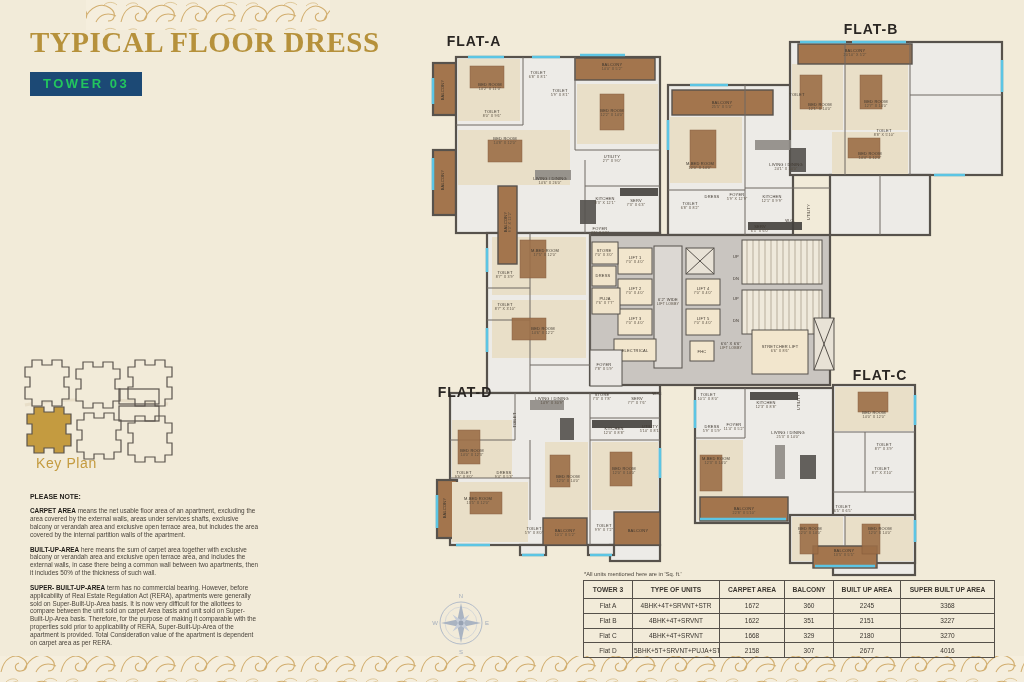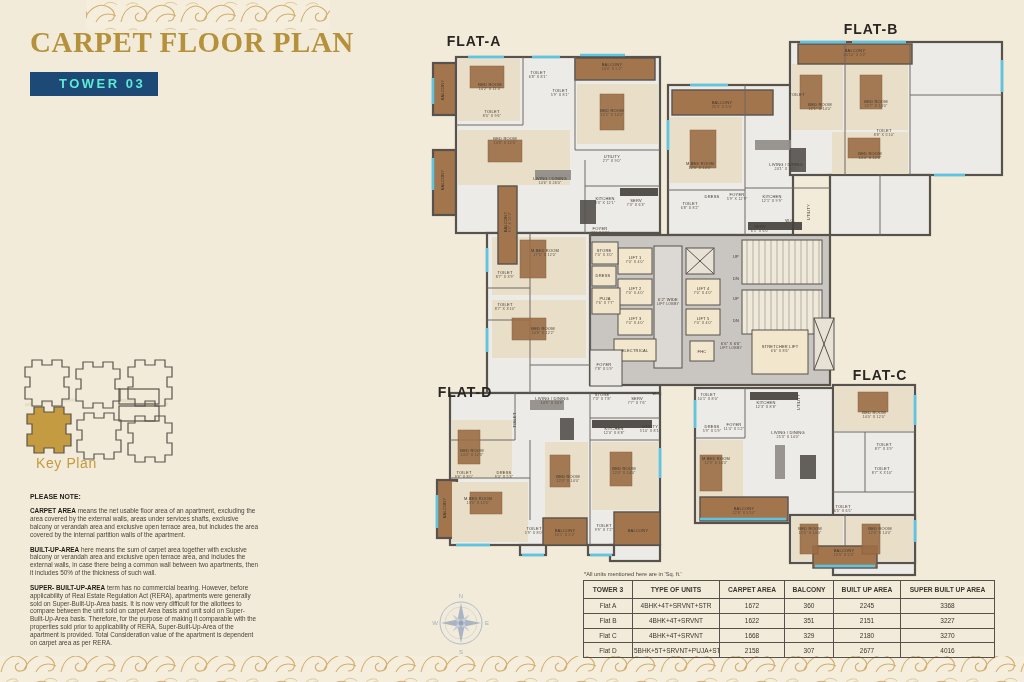--- a/index.html
+++ b/index.html
@@ -4,22 +4,22 @@
 <style>
   html,body{margin:0;padding:0;}
   body{width:1024px;height:682px;overflow:hidden;background:#f2ebd9;
        font-family:"Liberation Sans",sans-serif;position:relative;}
   #stage{position:absolute;inset:0;width:1024px;height:682px;}
   .abs{position:absolute;}
 
   
   .page-title{left:30px;top:26px;font-family:"Liberation Serif",serif;font-weight:700;
               font-size:29px;letter-spacing:.5px;color:#b6913b;white-space:nowrap;}
-  .tower-badge{left:30px;top:72px;background:#1c4975;color:#5eead4;font-weight:700;
-               font-size:13px;letter-spacing:2.5px;padding:4px 13px 5px 29px;}
+  .tower-badge{left:30px;top:72px;background:#1c4975;color:#22c55e;font-weight:700;
+               font-size:13px;letter-spacing:2.5px;padding:4px 13px 5px 13px;}
 
   
   .notes{left:30px;top:493px;width:229px;color:#4a443c;font-size:6.4px;line-height:1.22;}
   .notes h4{margin:0 0 6px 0;font-size:6.9px;color:#1f1c18;}
   .notes p{margin:0 0 7px 0;}
   .notes b{color:#1f1c18;}
 
   
   .units-note{left:584px;top:571px;font-size:5.7px;color:#4a443c;}
   table.area{left:583px;top:580px;width:393px;border-collapse:collapse;
@@ -316,21 +316,21 @@
       <g id="flat-labels">
           <text class="flat" x="474" y="46">FLAT-A</text>
           <text class="flat" x="871" y="34">FLAT-B</text>
           <text class="flat" x="880" y="380">FLAT-C</text>
           <text class="flat" x="465" y="397">FLAT-D</text>
         </g>
     </g>
   </svg>
 
   
-  <div class="abs page-title">CARPET FLOOR PLAN</div>
+  <div class="abs page-title">TYPICAL FLOOR DRESS</div>
   <div class="abs tower-badge">TOWER 03</div>
 
   
   <div class="abs notes">
     <h4>PLEASE NOTE:</h4>
     <p><b>CARPET AREA</b><span> means the net usable floor area of an apartment, excluding the area covered by the external walls, areas under services shafts, exclusive balcony or verandah area and exclusive open terrace area, but includes the area covered by the internal partition walls of the apartment.</span></p>
     <p><b>BUILT-UP-AREA</b><span> here means the sum of carpet area together with exclusive balcony or verandah area and exclusive open terrace area, and includes the external walls, in case there being a common wall between two apartments, then it includes 50% of the thickness of such wall.</span></p>
     <p><b>SUPER- BUILT-UP-AREA</b><span> term has no commercial bearing. However, before applicability of Real Estate Regulation Act (RERA), apartments were generally sold on Super-Built-Up-Area basis. It is now very difficult for the allottees to compare between the unit sold on carpet Area basis and unit sold on Super-Built-Up-Area basis. Therefore, for the purpose of making it comparable with the properties sold prior to applicability of RERA, Super-Built-Up-Area of the apartment is provided. Total Consideration value of the apartment is dependent on carpet area as per RERA.</span></p>
   </div>
 

